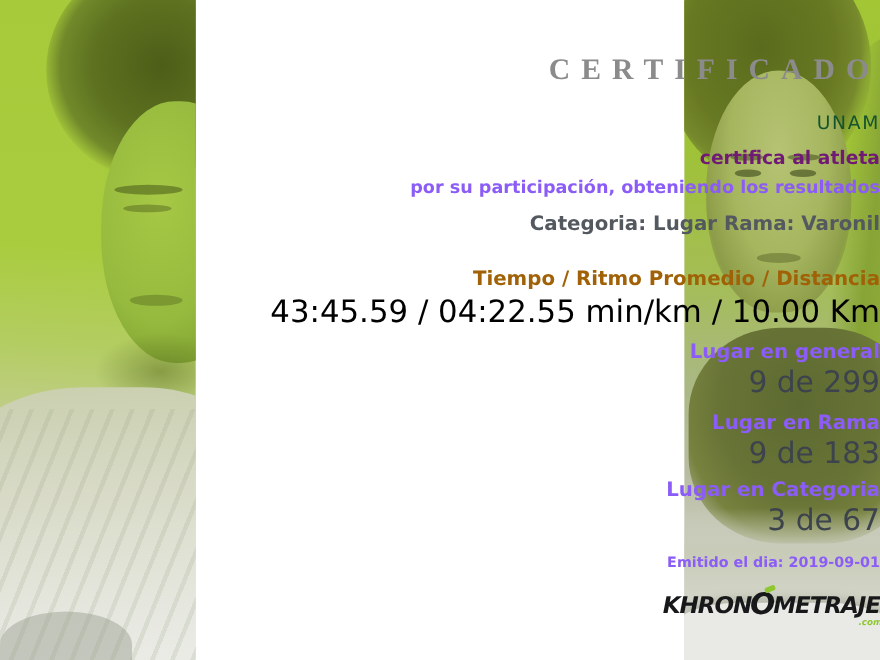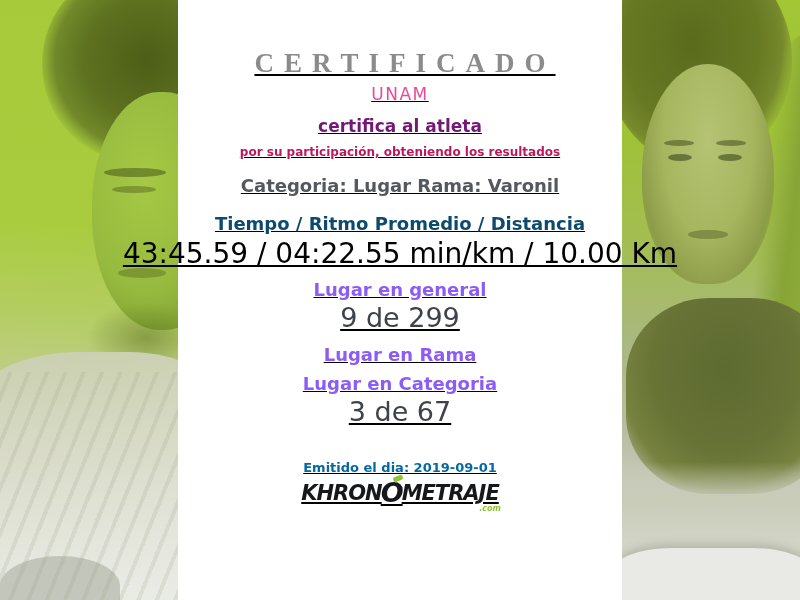--- a/index.html
+++ b/index.html
@@ -41,36 +41,36 @@
   .pr-bra{left:4px;top:298px;width:208px;height:196px;border-radius:40%;
           background:radial-gradient(ellipse at 48% 36%,#5d6a31 0%,#687436 48%,#77823f 68%,rgba(119,130,63,0) 88%);}
   .pr-arm{right:-34px;top:30px;width:76px;height:430px;border-radius:40px;transform:rotate(7deg);
           background:linear-gradient(90deg,rgba(130,156,48,0),#87a436 40%,#93b13c);}
   .pr-torso{left:0;top:462px;width:178px;height:110px;
           background:linear-gradient(180deg,rgba(195,198,180,0),#c8cbb8 35%,#d9dbd1 100%);}
   .pr-shorts{left:-10px;top:548px;width:200px;height:60px;border-radius:30% 30% 0 0/40%;
           background:#e9eae6;box-shadow:0 -4px 8px rgba(120,125,110,.35);}
   
   .content{position:absolute;inset:0;z-index:2;display:flex;flex-direction:column;
-           align-items:center;text-align:center;text-decoration:underline;}
+           align-items:flex-end;text-align:center;}
   .title{margin-top:48px;font-family:"Liberation Serif","DejaVu Serif",serif;font-weight:700;
          font-size:27px;line-height:30px;letter-spacing:10px;text-indent:10px;color:#8b8b8b;}
-  .org{margin-top:6px;font-size:17px;line-height:20px;letter-spacing:1.5px;color:#ec4899;}
+  .org{margin-top:24px;font-size:17px;line-height:20px;letter-spacing:1.5px;color:#14532d;}
   .intro{margin-top:12px;font-weight:700;font-size:17px;line-height:21px;color:#701a75;}
   .name{margin-top:4px;font-size:28px;line-height:32px;letter-spacing:1px;color:#3d434c;white-space:pre-wrap;}
-  .partic{margin-top:4px;font-weight:700;font-size:12px;line-height:22px;color:#be185d;}
+  .partic{margin-top:4px;font-weight:700;font-size:16px;line-height:22px;color:#8b5cf6;}
   .categ{margin-top:12px;font-weight:700;font-size:18px;line-height:22px;color:#54585f;}
-  .res-head{margin-top:16px;font-weight:700;font-size:18px;line-height:22px;color:#0c4a6e;}
+  .res-head{margin-top:28px;font-weight:700;font-size:18px;line-height:22px;color:#a16207;}
   .res-val{margin-top:3px;font-size:28px;line-height:32px;color:#000000;white-space:nowrap;}
   .place-label{font-weight:700;font-size:18px;line-height:22px;color:#8b5cf6;}
   .place-value{margin-top:2px;font-size:27px;line-height:30px;color:#3d434c;}
   .mt1{margin-top:9px;} .mt2{margin-top:11px;} .mt3{margin-top:7px;}
-  .issued{margin-top:32px;font-weight:700;font-size:13px;line-height:17px;color:#0369a1;}
+  .issued{margin-top:14px;font-weight:700;font-size:13px;line-height:17px;color:#8b5cf6;}
   
-  .logo{margin-top:4px;position:relative;display:flex;align-items:center;
+  .logo{margin-top:17px;position:relative;display:flex;align-items:center;
         font-style:italic;font-weight:700;letter-spacing:-1px;color:#17181a;}
   .logo-part{font-size:21px;line-height:26px;}
   .logo-o{position:relative;font-size:27px;line-height:26px;margin:0 -1px;}
   .crown{position:absolute;top:-4px;left:58%;width:10px;height:5px;border-radius:2px;
          background:#8fc731;transform:rotate(-22deg);}
   .tld{position:absolute;right:-2px;bottom:-7px;font-size:8px;letter-spacing:0;color:#8fc731;}
 </style>
 </head>
 <body>
 
@@ -109,20 +109,21 @@
     <div class="org">UNAM</div>
     <div class="intro">certifica al atleta</div>
     <div class="partic">por su participación, obteniendo los resultados</div>
     <div class="categ">Categoria: Lugar Rama: Varonil</div>
     <div class="res-head">Tiempo / Ritmo Promedio / Distancia</div>
     <div class="res-val">43:45.59 / 04:22.55 min/km / 10.00 Km</div>
 
     <div class="place-label mt1">Lugar en general</div>
     <div class="place-value">9 de 299</div>
     <div class="place-label mt2">Lugar en Rama</div>
+    <div class="place-value">9 de 183</div>
     <div class="place-label mt3">Lugar en Categoria</div>
     <div class="place-value">3 de 67</div>
 
     <div class="issued">Emitido el dia: 2019-09-01</div>
 
     <div class="logo">
       <span class="logo-part">KHRON</span>
       <span class="logo-o"><span>O</span><span class="crown"></span></span>
       <span class="logo-part">METRAJE</span>
       <span class="tld">.com</span>

